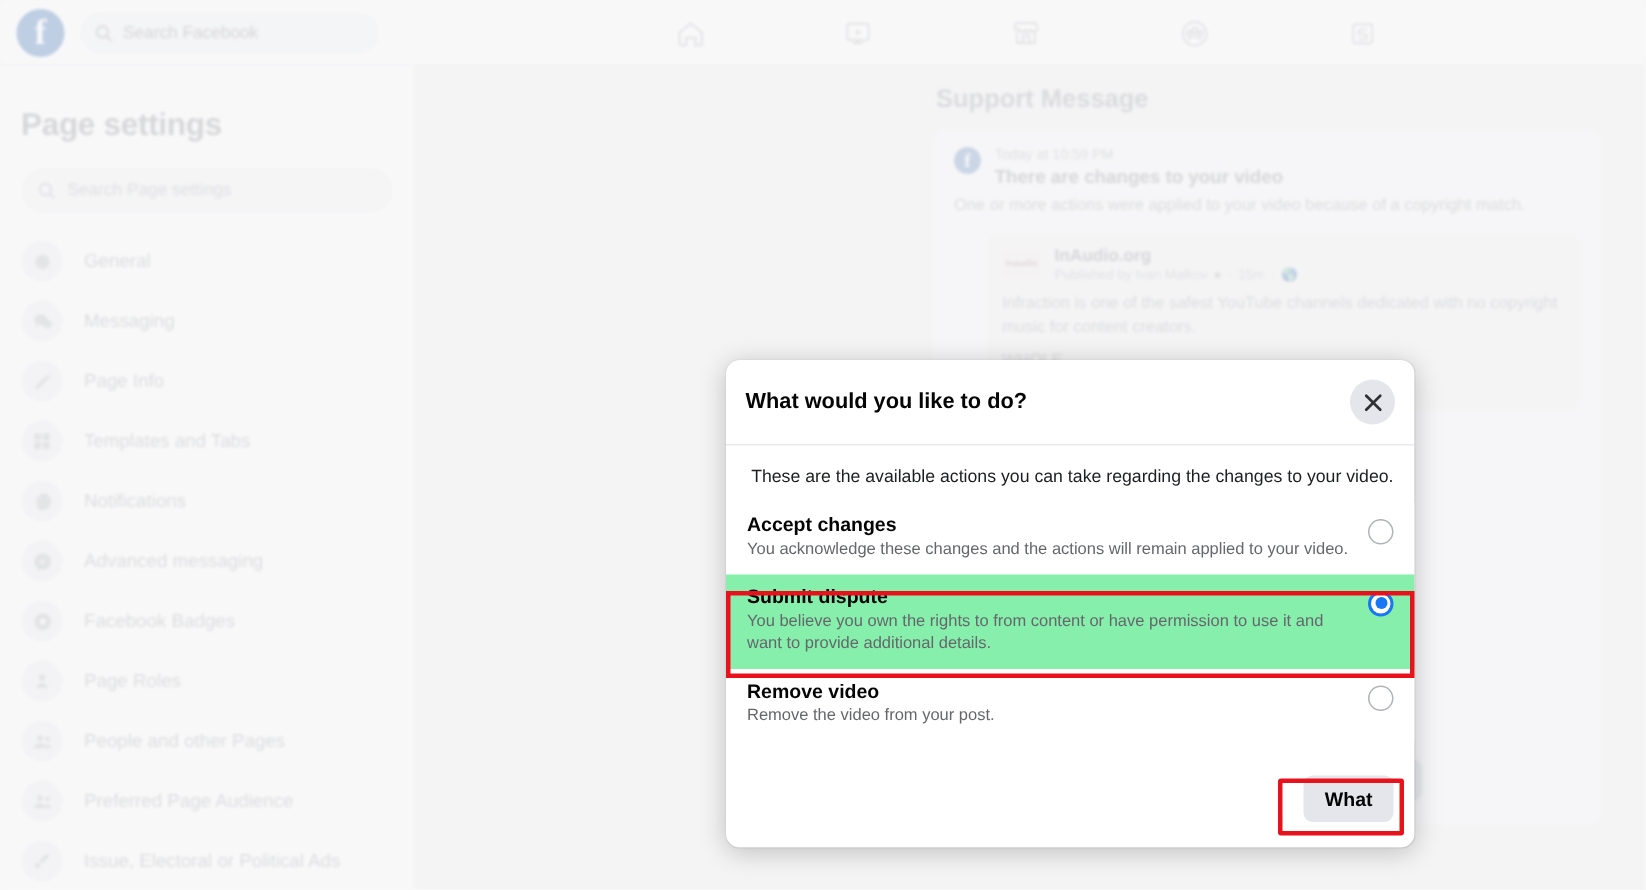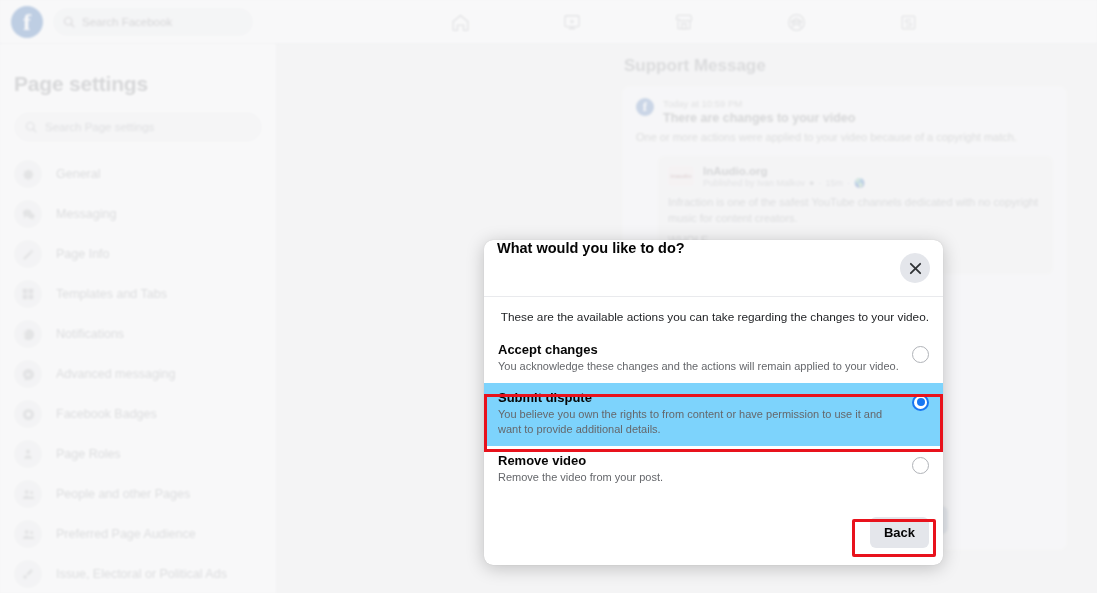--- a/index.html
+++ b/index.html
@@ -123,40 +123,40 @@
 
   
   .overlay { position: absolute; inset: 0; background: rgba(255,255,255,0.28); }
   .modal {
     position: absolute; left: 484px; top: 240px; width: 459px; height: 325px;
     background: #ffffff; border-radius: 9px;
     box-shadow: 0 3px 18px rgba(0,0,0,0.22), 0 0 1px rgba(0,0,0,0.18);
     display: flex; flex-direction: column; overflow: hidden;
   }
   .modal-header {
-    height: 57px; flex: 0 0 auto; display: flex; 
+    height: 57px; flex: 0 0 auto; display: flex; align-items: center;
     padding: 0 14px 0 13px; border-bottom: 1px solid #e9eaed; position: relative;
   }
   .modal-title { font-size: 14.5px; font-weight: bold; color: #050505; }
   .close-btn {
     position: absolute; right: 13px; top: 50%; transform: translateY(-50%);
     width: 30px; height: 30px; border-radius: 50%; background: #e4e6eb;
     display: flex; align-items: center; justify-content: center; color: #2f3235;
     cursor: pointer; border: none;
   }
   .modal-body { flex: 1 1 auto; padding: 13px 0 0 0; }
   .body-intro {
     font-size: 11.8px; color: #1c1e21; padding: 0 14px 11px 14px; text-align: right;
   }
   .option-row {
     display: flex; align-items: flex-start; gap: 6px;
     padding: 7px 14px 9px 14px; position: relative; cursor: pointer;
     background: #ffffff;
   }
-  .option-row.selected { background: #7dd3fc; }
+  .option-row.selected { background: #86efac; }
   .option-text { flex: 1 1 auto; }
   .option-title { font-size: 13px; font-weight: bold; color: #050505; }
   .option-desc { font-size: 11px; color: #65676b; line-height: 1.36; margin-top: 2px; }
   .radio {
     width: 17px; height: 17px; border-radius: 50%;
     border: 1.6px solid #b0b3b8; flex: 0 0 auto; margin-top: 4px;
     display: flex; align-items: center; justify-content: center; background: #fff;
   }
   .radio.on { border-color: #1877f2; border-width: 2px; }
   .radio.on::after {
@@ -432,20 +432,20 @@
             <div class="option-text">
               <div class="option-title">Remove video</div>
               <div class="option-desc">Remove the video from your post.</div>
             </div>
             <span class="radio"></span>
           </div>
         </div>
     </div>
 
     <div class="modal-footer">
-      <button class="btn btn-secondary">Back</button>
+      <button class="btn btn-secondary">What</button>
     </div>
   </div>
 
   <div class="annot annot-option"></div>
   <div class="annot annot-continue"></div>
 
 </div>
 
 </body></html>

